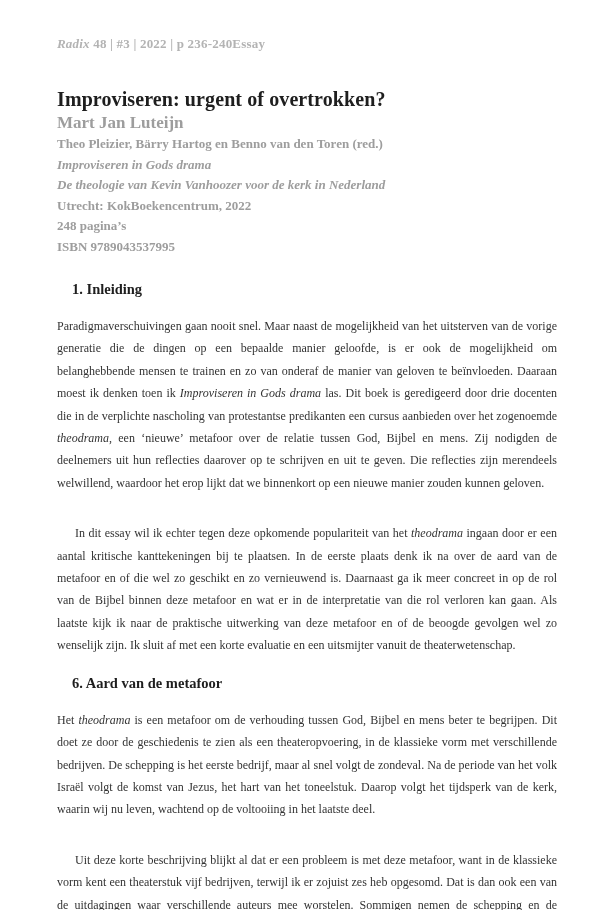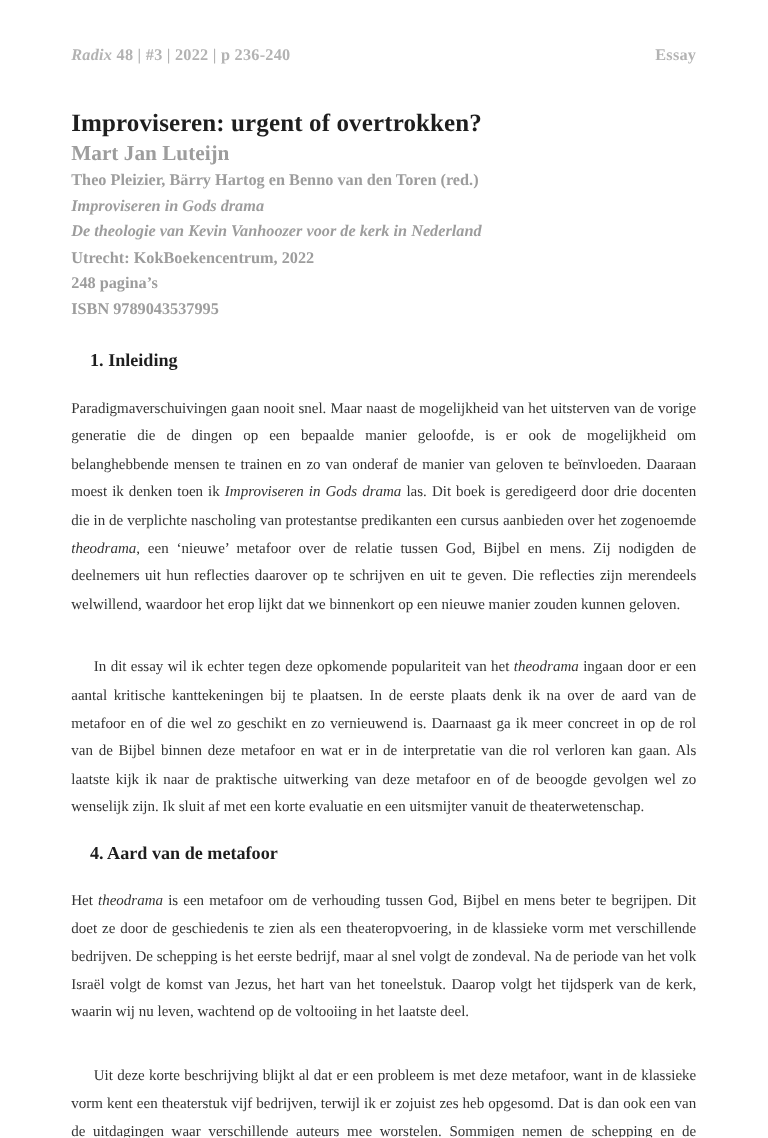--- a/index.html
+++ b/index.html
@@ -16,21 +16,20 @@
     box-sizing: border-box;
     width: 614px;
     height: 910px;
     padding: 36px 57px 0 57px;
     background: #ffffff;
     font-family: "Liberation Serif", serif;
     overflow: hidden;
   }
   .header-row {
     display: flex;
-    justify-content: space-between;
     align-items: baseline;
     font-size: 13px;
     font-weight: 700;
     color: #b3b3b3;
     letter-spacing: 0.2px;
   }
   .it { font-style: italic; }
   .article-title {
     margin: 36px 0 0 0;
     font-size: 20px;
@@ -99,19 +98,19 @@
       <div class="book-line">ISBN 9789043537995</div>
     </div>
 
   <div class="article-body">
       <section>
         <h2>1. Inleiding</h2>
         <p><span>Paradigmaverschuivingen gaan nooit snel. Maar naast de mogelijkheid van het uitsterven van de vorige generatie die de dingen op een bepaalde manier geloofde, is er ook de mogelijkheid om belanghebbende mensen te trainen en zo van onderaf de manier van geloven te beïnvloeden. Daaraan moest ik denken toen ik </span><span class="it">Improviseren in Gods drama</span><span> las. Dit boek is geredigeerd door drie docenten die in de verplichte nascholing van protestantse predikanten een cursus aanbieden over het zogenoemde </span><span class="it">theodrama</span><span>, een ‘nieuwe’ metafoor over de relatie tussen God, Bijbel en mens. Zij nodigden de deelnemers uit hun reflecties daarover op te schrijven en uit te geven. Die reflecties zijn merendeels welwillend, waardoor het erop lijkt dat we binnenkort op een nieuwe manier zouden kunnen geloven.</span></p>
         <p class="indent"><span>In dit essay wil ik echter tegen deze opkomende populariteit van het </span><span class="it">theodrama</span><span> ingaan door er een aantal kritische kanttekeningen bij te plaatsen. In de eerste plaats denk ik na over de aard van de metafoor en of die wel zo geschikt en zo vernieuwend is. Daarnaast ga ik meer concreet in op de rol van de Bijbel binnen deze metafoor en wat er in de interpretatie van die rol verloren kan gaan. Als laatste kijk ik naar de praktische uitwerking van deze metafoor en of de beoogde gevolgen wel zo wenselijk zijn. Ik sluit af met een korte evaluatie en een uitsmijter vanuit de theaterwetenschap.</span></p>
       </section>
       <section>
-        <h2>4. Aard van de metafoor</h2>
+        <h2>6. Aard van de metafoor</h2>
         <p><span>Het </span><span class="it">theodrama</span><span> is een metafoor om de verhouding tussen God, Bijbel en mens beter te begrijpen. Dit doet ze door de geschiedenis te zien als een theateropvoering, in de klassieke vorm met verschillende bedrijven. De schepping is het eerste bedrijf, maar al snel volgt de zondeval. Na de periode van het volk Israël volgt de komst van Jezus, het hart van het toneelstuk. Daarop volgt het tijdsperk van de kerk, waarin wij nu leven, wachtend op de voltooiing in het laatste deel.</span></p>
         <p class="indent"><span>Uit deze korte beschrijving blijkt al dat er een probleem is met deze metafoor, want in de klassieke vorm kent een theaterstuk vijf bedrijven, terwijl ik er zojuist zes heb opgesomd. Dat is dan ook een van de uitdagingen waar verschillende auteurs mee worstelen. Sommigen nemen de schepping en de zondeval samen (Wells, 2018), anderen zien onze tijd tussen incarnatie en wederkomst als onderdeel 5a (Vanhoozer, 2005), weer anderen gaan gewoon</span></p>
       </section>
     </div>
 
 </div>
 
 </body></html>

